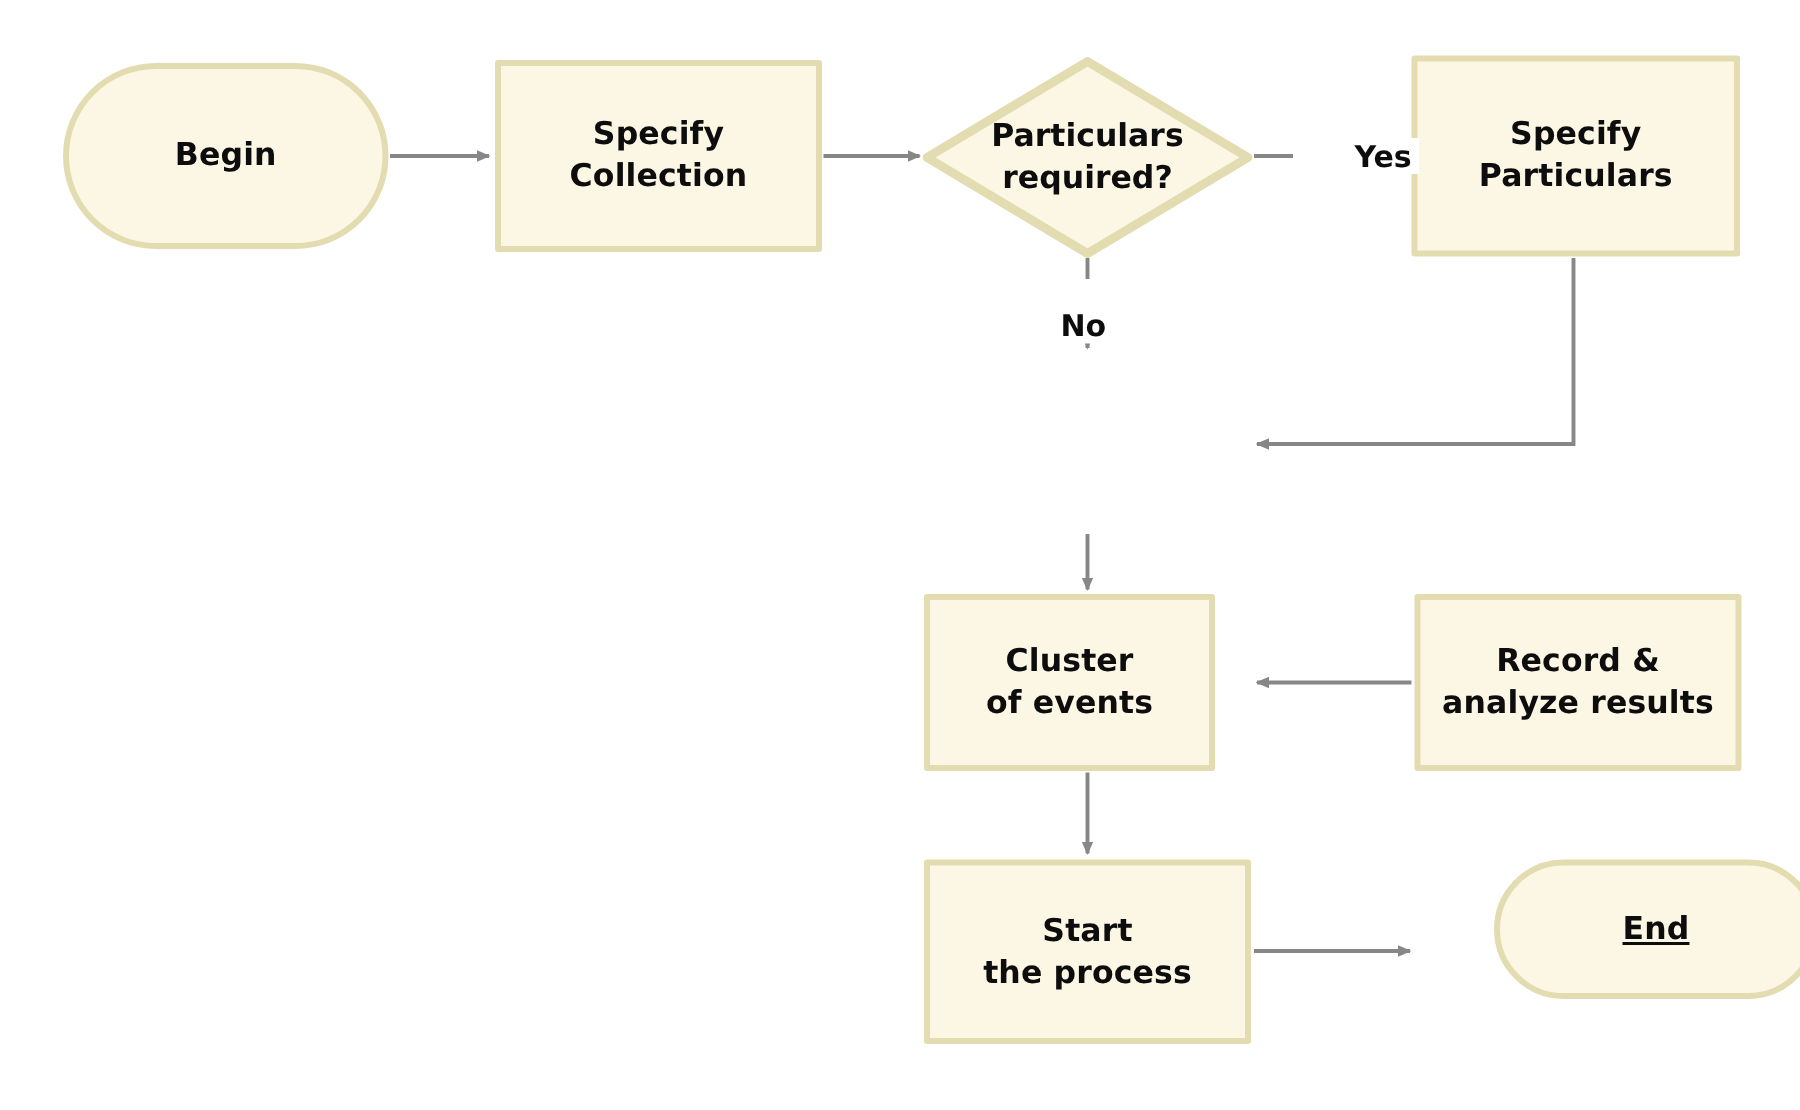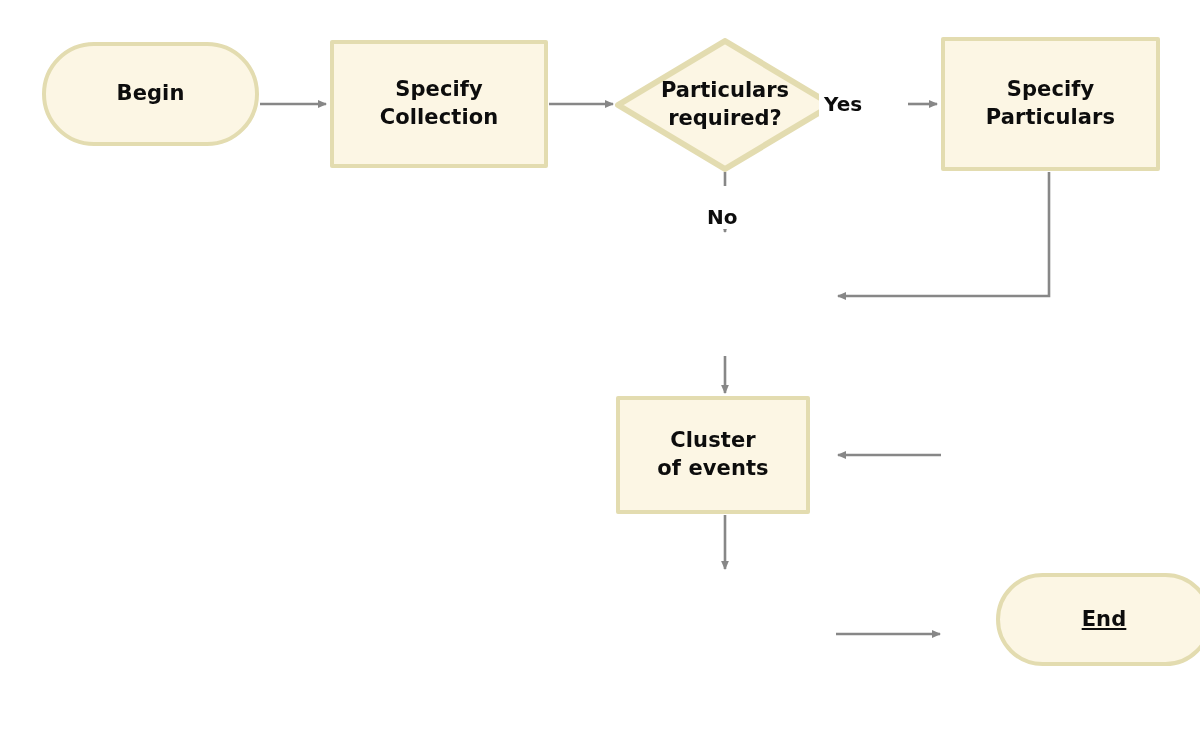--- a/index.html
+++ b/index.html
@@ -105,21 +105,21 @@
       <path d="M725,356 L725,393"></path>
 
       <path d="M941,455 L838,455"></path>
 
       <path d="M725,515 L725,569"></path>
 
       <path d="M836,634 L940,634"></path>
     </g>
   </svg>
 
-  <div class="node terminal" style="left:42px; top:42px; width:217px; height:104px;">
+  <div class="node terminal" style="left:42px; top:42px; width:217px; height:124px;">
     <span class="label">Begin</span>
   </div>
 
   <div class="node process" style="left:330px; top:40px; width:218px; height:128px;">
     <span class="label">Specify
 Collection</span>
   </div>
 
   <div class="diamond-wrap" style="left:615px; top:38px; width:220px; height:134px;">
     <svg width="220" height="134" viewBox="0 0 220 134">
@@ -133,23 +133,31 @@
     <span class="label">Specify
 Particulars</span>
   </div>
 
 
   <div class="node process" style="left:616px; top:396px; width:194px; height:118px;">
     <span class="label">Cluster
 of events</span>
   </div>
 
+  <div class="node process" style="left:943px; top:396px; width:218px; height:118px;">
+    <span class="label">Record &amp;
+analyze results</span>
+  </div>
 
+  <div class="node process" style="left:616px; top:573px; width:218px; height:123px;">
+    <span class="label">Start
+the process</span>
+  </div>
 
   <div class="node terminal" style="left:996px; top:573px; width:216px; height:93px;text-decoration:underline;">
     <span class="label">End</span>
   </div>
 
-  <div class="edge-label" style="left:819px; top:92px;">Yes</div>
+  <div class="edge-label" style="left:898px; top:92px;">Yes</div>
 
   <div class="edge-label" style="left:702px; top:185px;margin-top:20px;">No</div>
 
 </div>
 
 </body></html>

